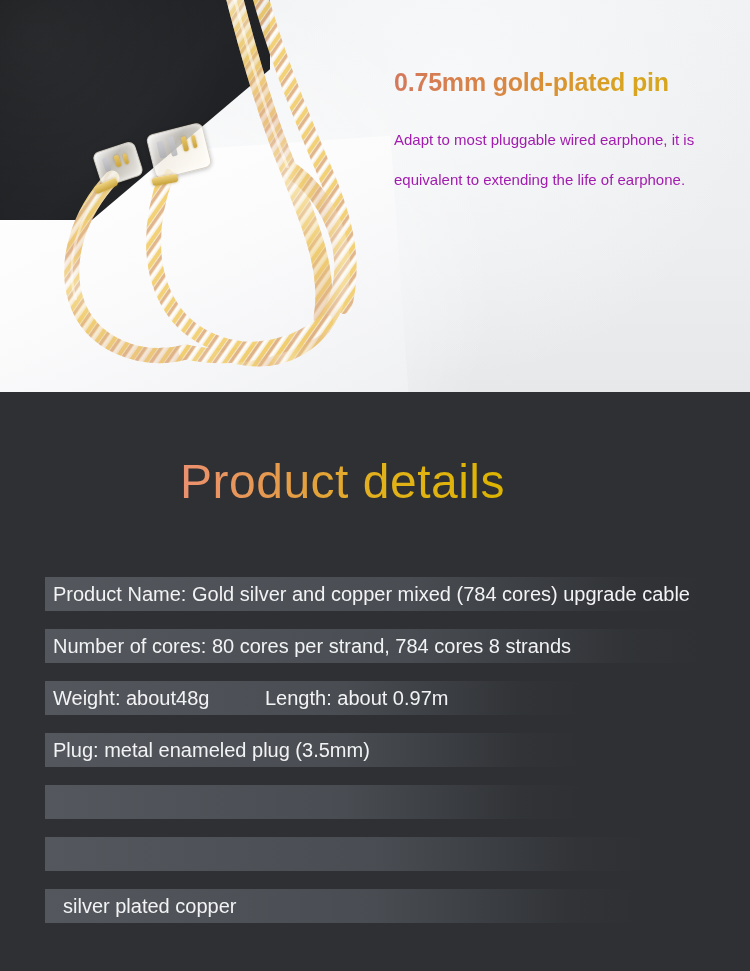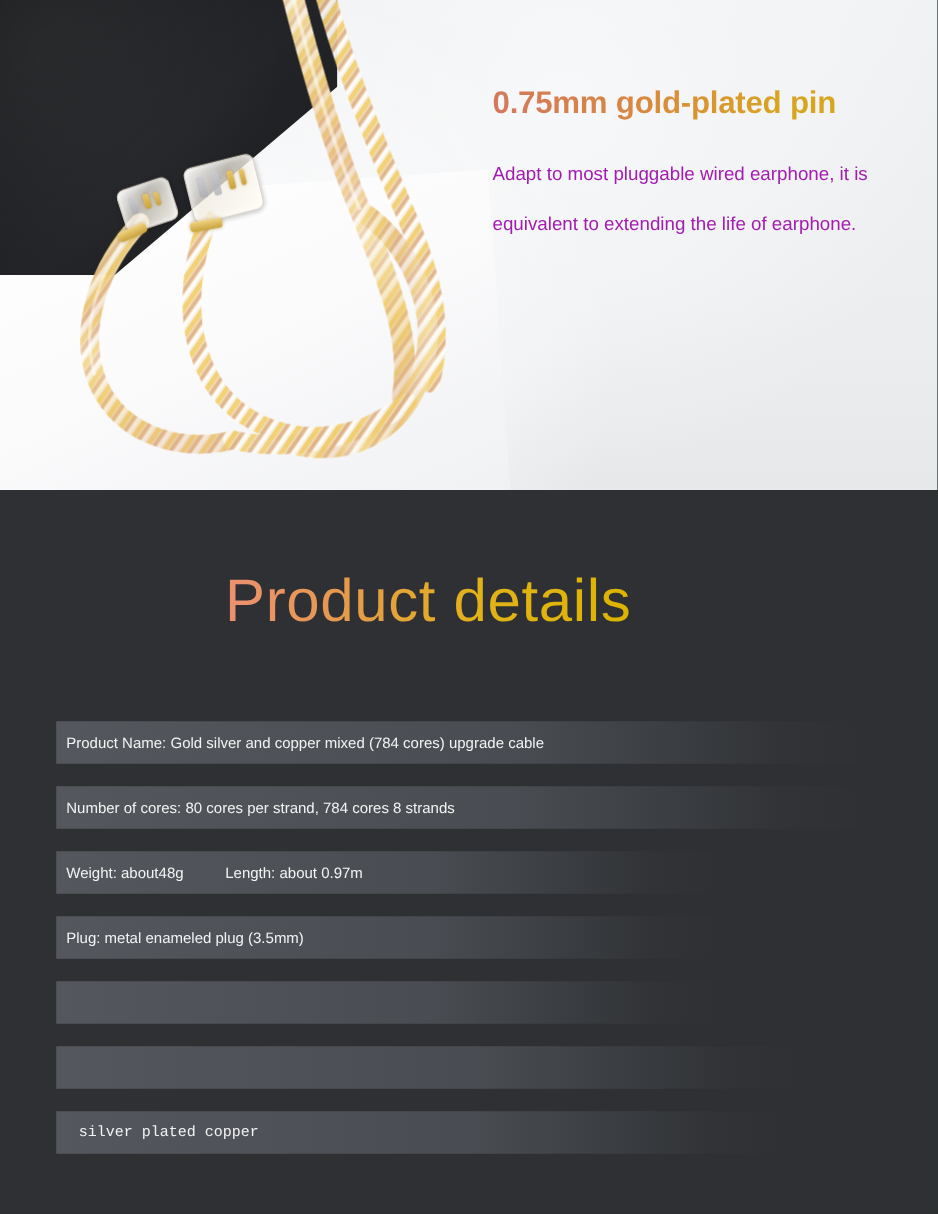--- a/index.html
+++ b/index.html
@@ -133,25 +133,25 @@
     height:44px;
     margin-bottom:8px;
   }
   .spec-band {
     position:absolute; left:45px; top:0;
     height:34px;
     background:linear-gradient(90deg, rgba(86,90,96,.95) 0%, rgba(78,82,88,.85) 55%, rgba(58,61,66,.25) 88%, rgba(46,48,51,0) 100%);
   }
   .spec-text {
     position:absolute; left:53px; top:2px;
-    font-size:12px; line-height:30px;
+    font-size:20px; line-height:30px;
     color:#f2f3f4;
     white-space:pre;
   }
-  .spec-row.indent .spec-text { left:63px;font-family:Liberation Mono, monospace; }
+  .spec-row.indent .spec-text { left:63px; }
 </style>
 </head>
 <body>
 
 <div id="page">
 
   <div class="photo-section">
     <div class="backdrop-sheen"></div>
     <div class="table-plane"></div>
     <div class="black-card"></div>

